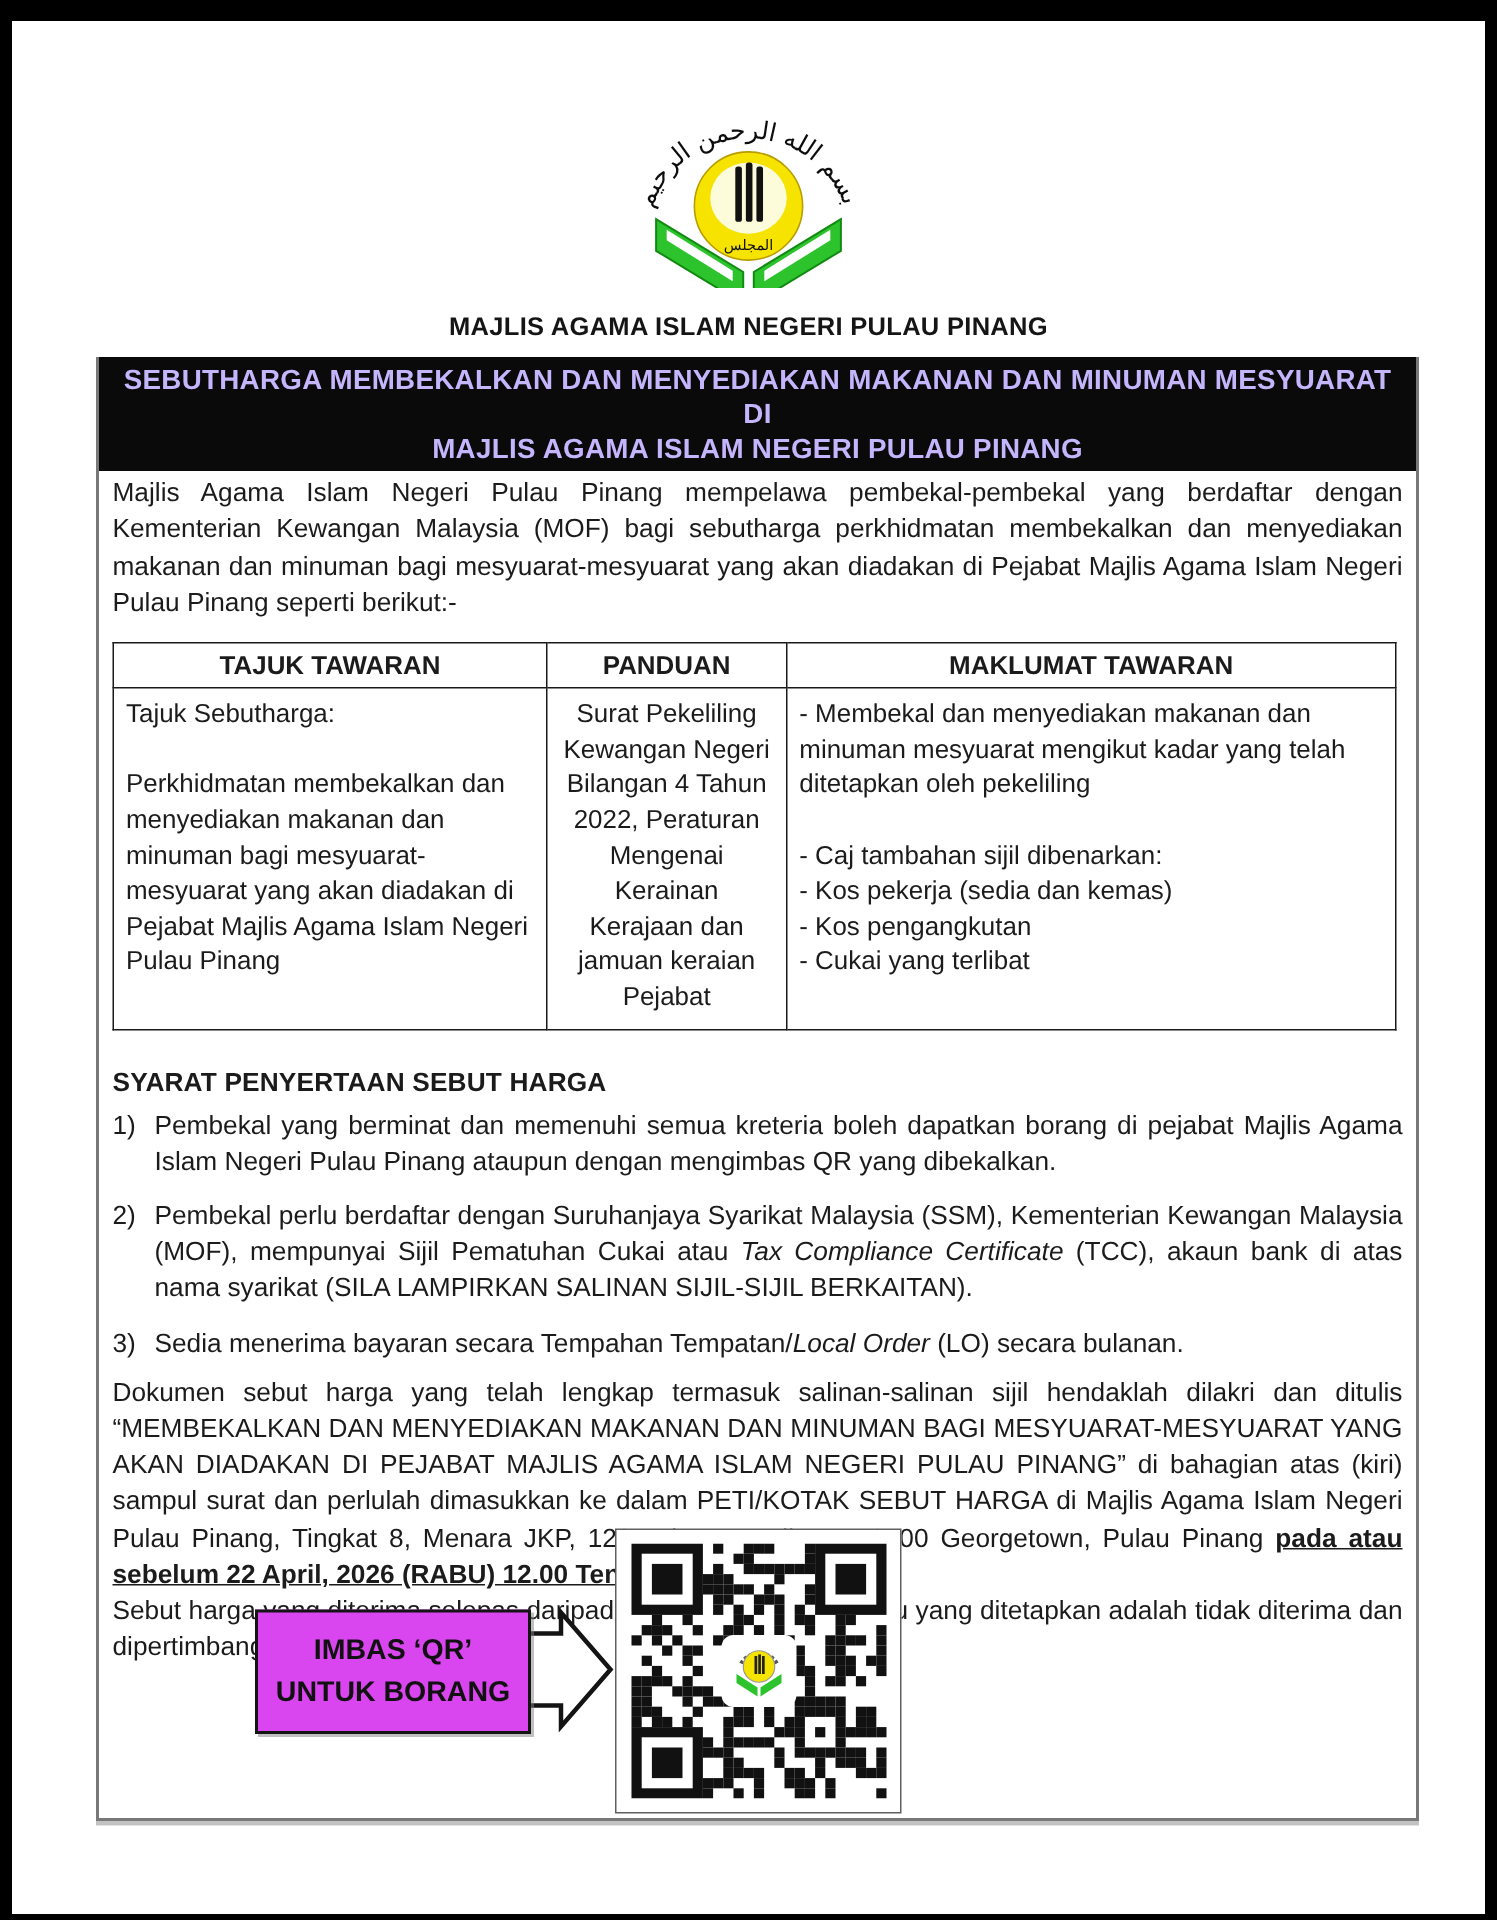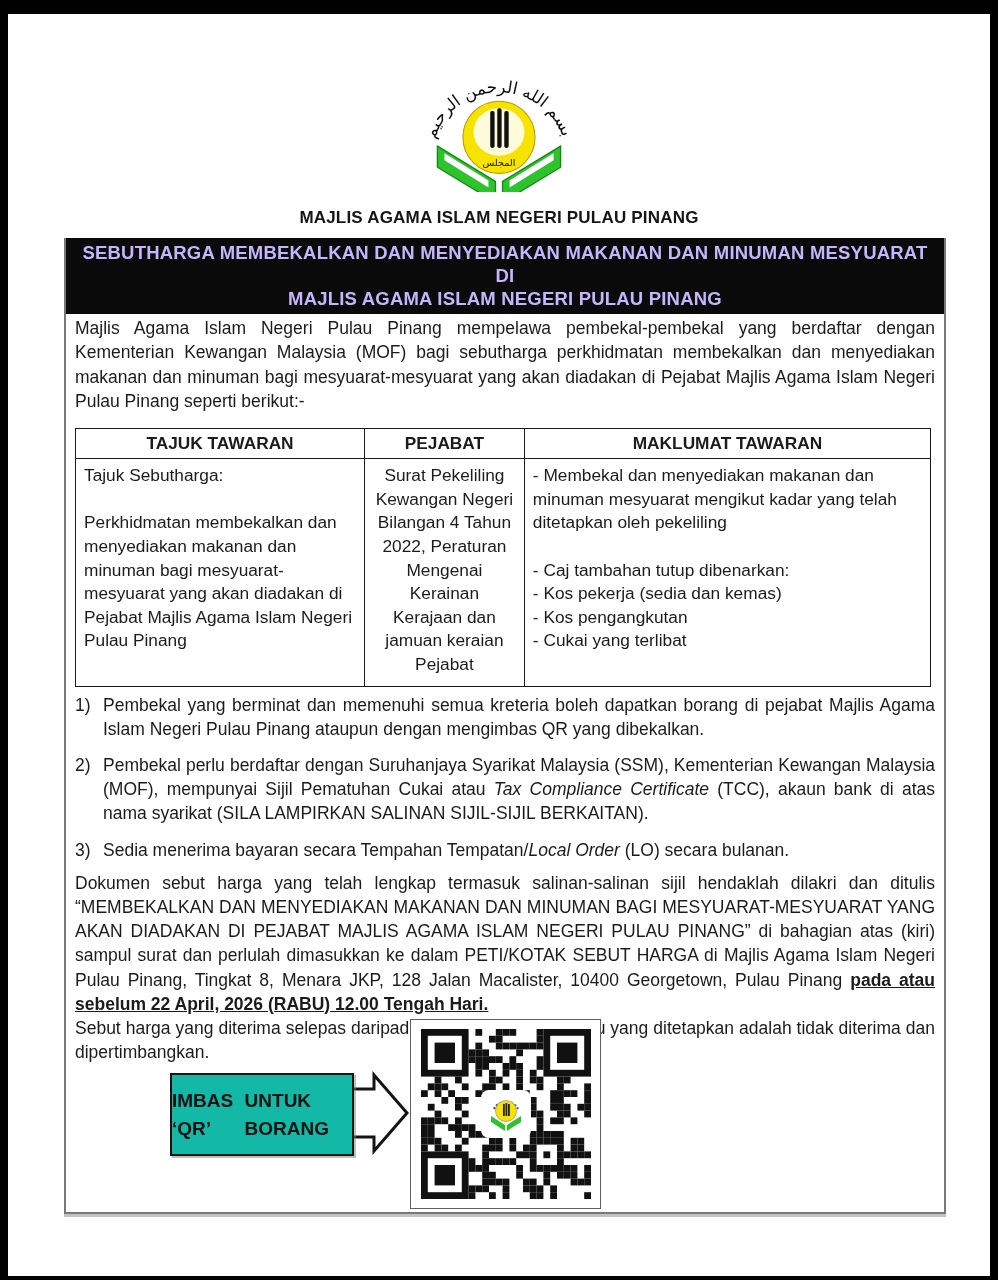--- a/index.html
+++ b/index.html
@@ -68,22 +68,22 @@
   .item .no{flex:0 0 28px;}
   .item .itxt{flex:1;text-align:justify;}
   .closing{
     margin:9px 9px 0 9px;font-size:17.5px;line-height:24.2px;text-align:justify;
   }
   .closing2{margin:0 9px;font-size:17.5px;line-height:24.2px;text-align:justify;}
   .i{font-style:italic;}
   .bu{font-weight:bold;text-decoration:underline;}
   .callout{
     position:absolute;left:104px;top:835px;width:180px;height:79px;
-    border:2.5px solid #141414;background:#14b8a6;z-index:3;
-    display:flex;flex-direction:row;justify-content:center;align-items:center;
+    border:2.5px solid #141414;background:#d946ef;z-index:3;
+    display:flex;flex-direction:column;justify-content:center;align-items:center;
     box-shadow:2px 2px 0 rgba(130,130,130,.5);
   }
   .callout div{font-size:19px;font-weight:bold;line-height:28px;color:#111;}
   .arrow{position:absolute;left:281px;top:833px;z-index:2;}
   .qr-tile{
     position:absolute;left:344px;top:781px;width:191px;height:190px;
     background:#fff;border:1.5px solid #606060;box-sizing:border-box;
     display:flex;align-items:center;justify-content:center;z-index:2;
   }
   .qr-logo{
@@ -133,44 +133,45 @@
 
     <table class="offer">
       <colgroup>
           <col class="c1">
           <col class="c2">
           <col class="c3">
         </colgroup>
       <thead>
         <tr>
           <th>TAJUK TAWARAN</th>
-          <th>PEJABAT</th>
+          <th>PANDUAN</th>
           <th>MAKLUMAT TAWARAN</th>
         </tr>
       </thead>
       <tbody>
         <tr>
           <td>
             <div class="bold">Tajuk Sebutharga:</div>
             <div class="spacer-line"></div>
             <div>Perkhidmatan membekalkan dan menyediakan makanan dan minuman bagi mesyuarat-mesyuarat yang akan diadakan di Pejabat Majlis Agama Islam Negeri Pulau Pinang</div>
           </td>
           <td class="center">Surat Pekeliling Kewangan Negeri Bilangan 4 Tahun 2022, Peraturan Mengenai Kerainan Kerajaan dan jamuan keraian Pejabat</td>
           <td>
             <div>- Membekal dan menyediakan makanan dan minuman mesyuarat mengikut kadar yang telah ditetapkan oleh pekeliling</div>
             <div class="spacer-line"></div>
-            <div>- Caj tambahan tutup dibenarkan:</div>
+            <div>- Caj tambahan sijil dibenarkan:</div>
             <div class="sub-item">- Kos pekerja (sedia dan kemas)</div>
             <div class="sub-item">- Kos pengangkutan</div>
             <div class="sub-item">- Cukai yang terlibat</div>
           </td>
         </tr>
       </tbody>
     </table>
 
+    <div class="syarat-h">SYARAT PENYERTAAN SEBUT HARGA</div>
 
     <div class="item">
       <span class="no">1)</span>
       <div class="itxt">Pembekal yang berminat dan memenuhi semua kreteria boleh dapatkan borang di pejabat Majlis Agama Islam Negeri Pulau Pinang ataupun dengan mengimbas QR yang dibekalkan.</div>
     </div>
 
     <div class="item">
       <span class="no">2)</span>
       <div class="itxt"><span>Pembekal perlu berdaftar dengan Suruhanjaya Syarikat Malaysia (SSM), Kementerian Kewangan Malaysia (MOF), mempunyai Sijil Pematuhan Cukai atau </span><span class="i">Tax Compliance Certificate</span><span> (</span><span class="bold">TCC</span><span>), akaun bank di atas nama syarikat (SILA LAMPIRKAN SALINAN SIJIL-SIJIL BERKAITAN).</span></div>
     </div>

